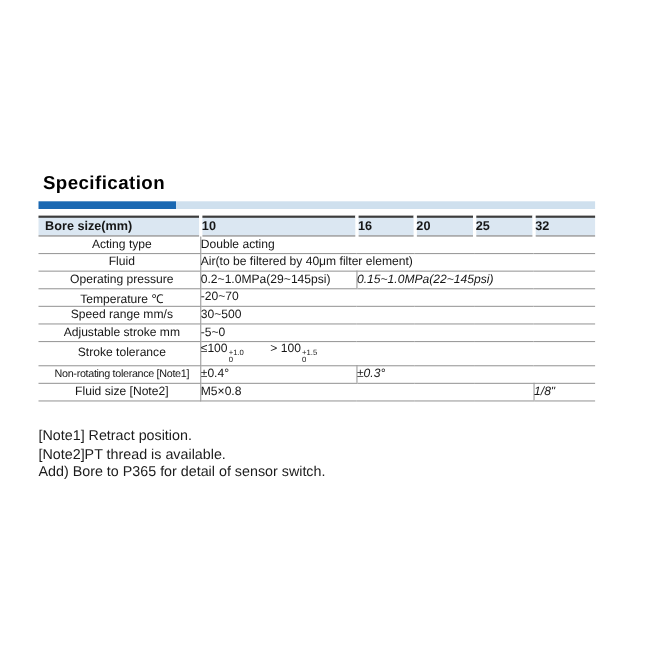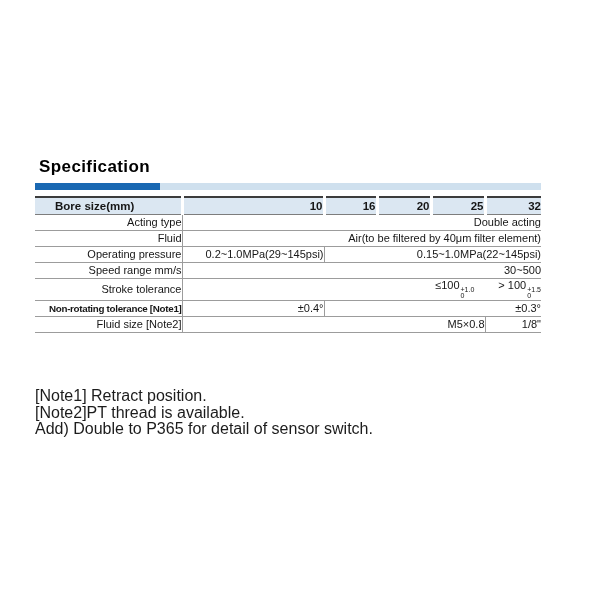--- a/index.html
+++ b/index.html
@@ -55,63 +55,62 @@
   }
   table.spec thead tr { height: 17px; }
   table.spec tbody tr { height: 16px; }
   table.spec th {
     background: var(--header-bg);
     font-weight: bold;
     font-size: 11.5px;
     border-top: 2px solid #3c3c3c;
     border-bottom: 1px solid #7d7d7d;
     padding: 0;
-    text-align: right;
+    text-align: left;
     vertical-align: middle;
   }
   table.spec th.label-col {
     text-align: left;
-    padding-left: 20px;
+    padding-left: 6px;
   }
   table.spec th + th { border-left: 3px solid #ffffff; }
   table.spec td {
     border-bottom: 1px solid var(--grid);
     padding: 0;
-    text-align: right;
+    text-align: left;
     vertical-align: middle;
     white-space: nowrap;
   }
   table.spec td.label {
-    text-align: right;
+    text-align: center;
     padding-left: 5px;
     border-right: 1px solid var(--grid);
   }
   table.spec td.small-label {
     font-size: 9.8px;
     letter-spacing: -0.3px;
-    font-weight: bold;
-  }
-  table.spec td.vsep { border-left: 1px solid var(--grid); }
+  }
+  table.spec td.vsep { border-left: 1px solid var(--grid); font-style: italic; }
 
   .stack {
     display: inline-flex;
     flex-direction: column;
     align-items: flex-start;
     font-size: 7px;
     line-height: 6.5px;
     vertical-align: -3px;
     margin-left: 1px;
   }
   .tol-gap { display: inline-block; width: 24px; }
 
   .notes {
     position: absolute;
     left: 35px;
     top: 390px;
-    font-size: 16px;
+    font-size: 13px;
     color: #1c1c1c;
   }
   .notes p {
     margin: 0 0 5px 0;
     line-height: 11.5px;
     white-space: nowrap;
   }
 </style>
 </head>
 <body>
@@ -152,22 +151,30 @@
       <tr>
         <td class="label">Fluid</td>
         <td colspan="5">Air(to be filtered by 40μm filter element)</td>
       </tr>
       <tr>
         <td class="label">Operating pressure</td>
         <td>0.2~1.0MPa(29~145psi)</td>
         <td colspan="4" class="vsep">0.15~1.0MPa(22~145psi)</td>
       </tr>
       <tr>
+        <td class="label">Temperature ℃</td>
+        <td colspan="5">-20~70</td>
+      </tr>
+      <tr>
         <td class="label">Speed range mm/s</td>
         <td colspan="5">30~500</td>
+      </tr>
+      <tr>
+        <td class="label">Adjustable stroke mm</td>
+        <td colspan="5">-5~0</td>
       </tr>
       <tr>
         <td class="label">Stroke tolerance</td>
         <td colspan="5">
           <span>≤100</span><span class="stack">
               <span>+1.0</span>
               <span>0</span>
             </span><span class="tol-gap"></span><span>&gt; 100</span><span class="stack">
               <span>+1.5</span>
               <span>0</span>
@@ -183,16 +190,16 @@
         <td class="label">Fluid size [Note2]</td>
         <td colspan="4">M5×0.8</td>
         <td class="vsep">1/8"</td>
       </tr>
     </tbody>
   </table>
 
   <div class="notes">
     <p>[Note1] Retract position.</p>
     <p>[Note2]PT thread is available.</p>
-    <p>Add) Double to P365 for detail of sensor switch.</p>
+    <p>Add) Bore to P365 for detail of sensor switch.</p>
   </div>
 
 </div>
 
 </body></html>

